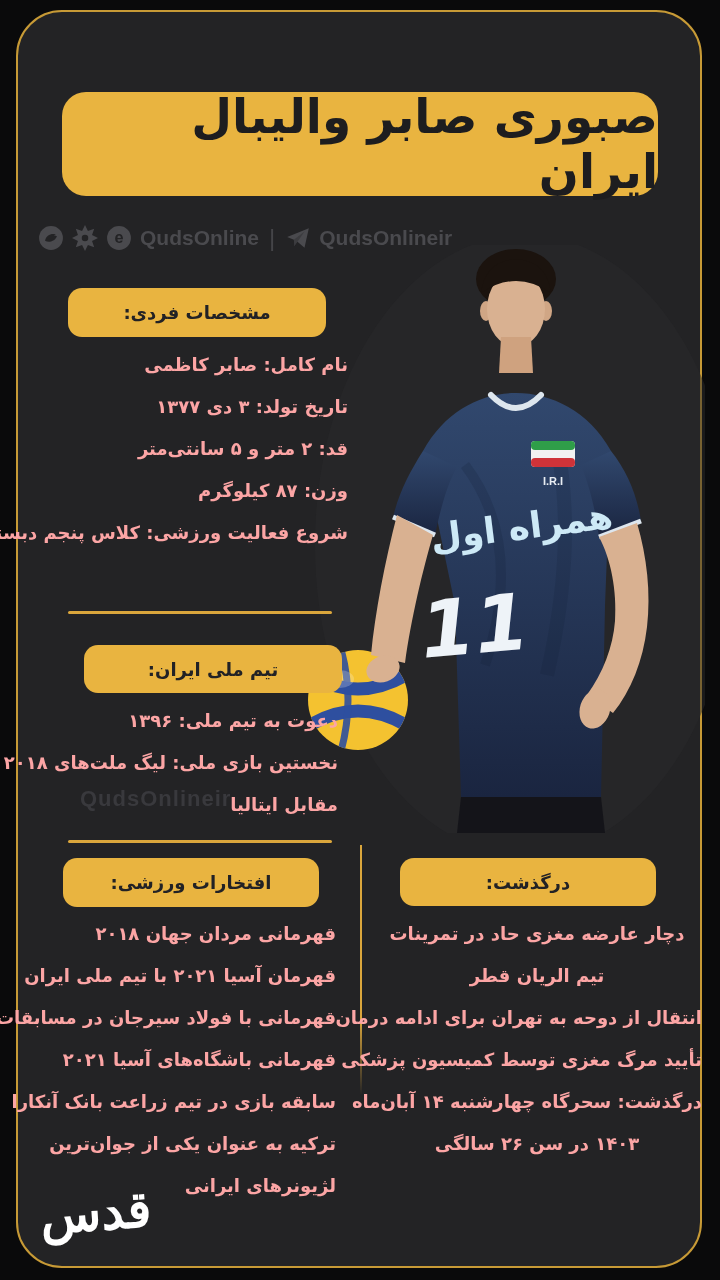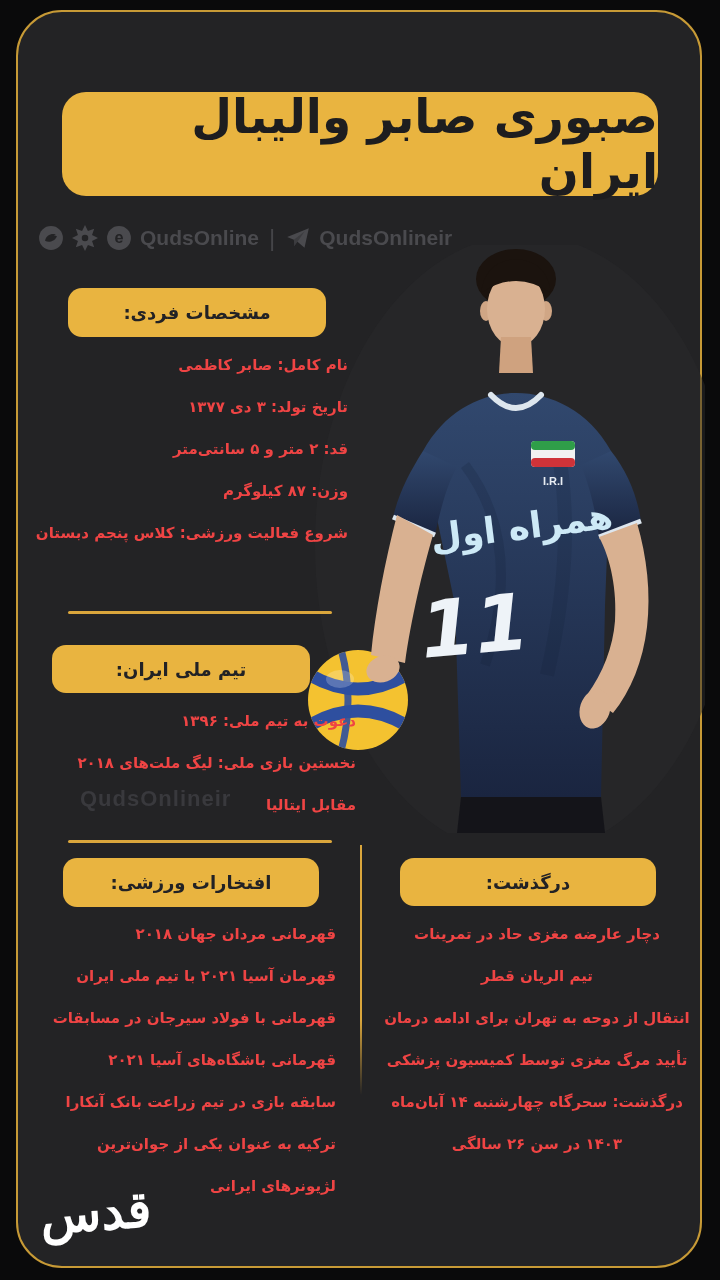--- a/index.html
+++ b/index.html
@@ -10,30 +10,30 @@
   .title-banner{position:absolute;left:62px;right:62px;top:92px;height:104px;
          background:#e9b440;border-radius:24px;display:flex;align-items:center;justify-content:center;}
   .title-banner span{direction:rtl;font-size:47px;font-weight:bold;color:#1d1d1f;}
   .social-bar{position:absolute;left:38px;top:222px;height:32px;display:flex;align-items:center;gap:8px;
          color:#4a4a4e;font-size:21px;font-weight:bold;font-family:"Liberation Sans",sans-serif;}
   .social-bar .vbar{font-weight:normal;color:#454548;font-size:24px;margin:0 2px;}
   .photo{position:absolute;left:285px;top:245px;width:420px;height:588px;overflow:hidden;}
   .badge{position:absolute;background:#e9b440;border-radius:14px;display:flex;align-items:center;justify-content:center;}
   .badge span{direction:rtl;font-size:18px;font-weight:bold;color:#222225;}
   .b1{left:68px;top:288px;width:258px;height:49px;}
-  .b2{left:52px;top:645px;width:258px;height:48px;text-align:right;}
+  .b2{left:84px;top:645px;width:258px;height:48px;text-align:right;}
   .b3{left:63px;top:858px;width:256px;height:49px;text-align:right;}
   .b4{left:400px;top:858px;width:256px;height:48px;}
   .lines{position:absolute;display:flex;flex-direction:column;}
   .ln{direction:rtl;white-space:nowrap;height:42px;line-height:42px;
-      font-size:15px;font-weight:bold;color:#ef4444;}
+      font-size:18px;font-weight:bold;color:#fca5a5;}
   .right-al .ln{text-align:right;}
   .center-al .ln{text-align:center;}
   .personal-lines{left:30px;top:344px;width:318px;}
-  .national-lines{left:38px;top:700px;width:318px;justify-content:space-between;}
+  .national-lines{left:20px;top:700px;width:318px;justify-content:space-between;}
   .honors-lines{left:20px;top:913px;width:316px;}
   .death-lines{left:372px;top:913px;width:330px;}
   .divider{position:absolute;height:3px;background:#daa63c;border-radius:2px;left:68px;width:264px;}
   .d1{top:611px;} .d2{top:840px;}
   .vdivider{position:absolute;left:360px;top:845px;width:2px;height:250px;
       background:linear-gradient(#daa63c 0%,#daa63c 70%,rgba(218,166,60,0) 100%);}
   .watermark{position:absolute;left:80px;top:786px;font-size:22px;font-weight:bold;
       color:#39393d;letter-spacing:1px;font-family:"Liberation Sans",sans-serif;}
   .quds-logo{position:absolute;left:40px;top:1183px;font-size:50px;font-weight:bold;color:#ffffff;
       font-family:"DejaVu Serif",serif;direction:rtl;transform:rotate(-4deg);}

